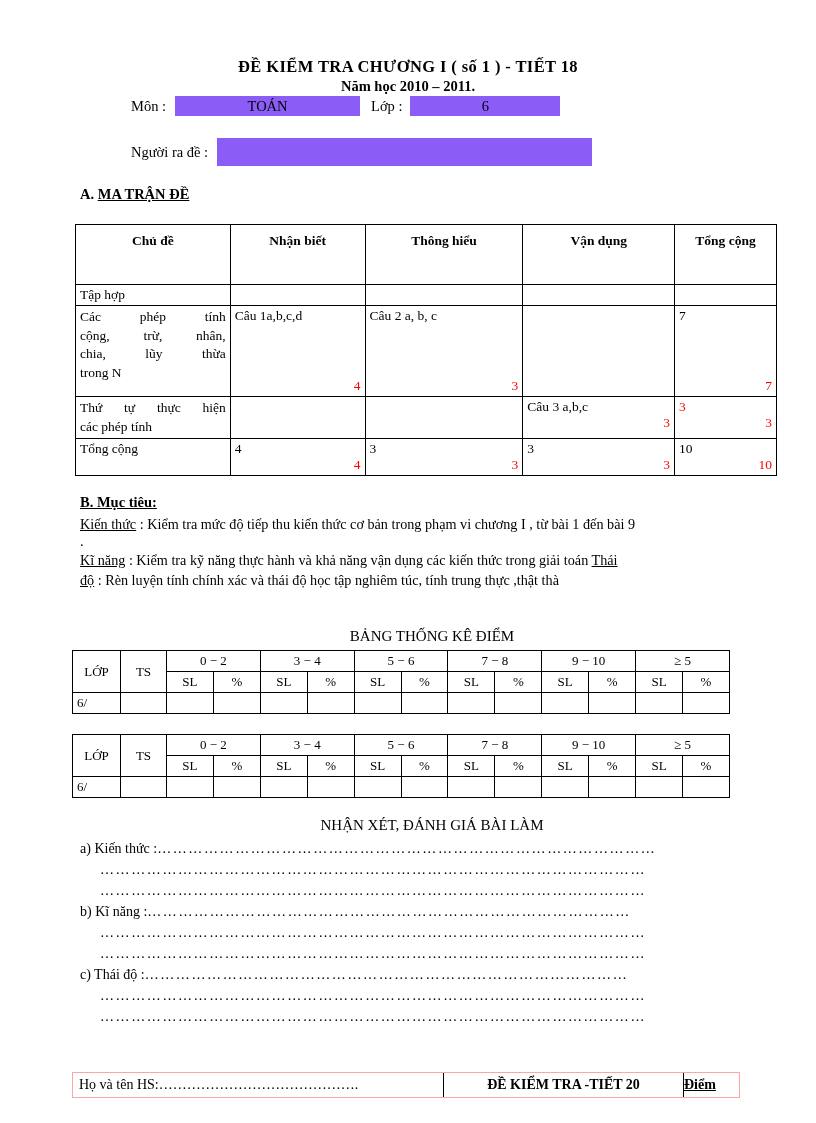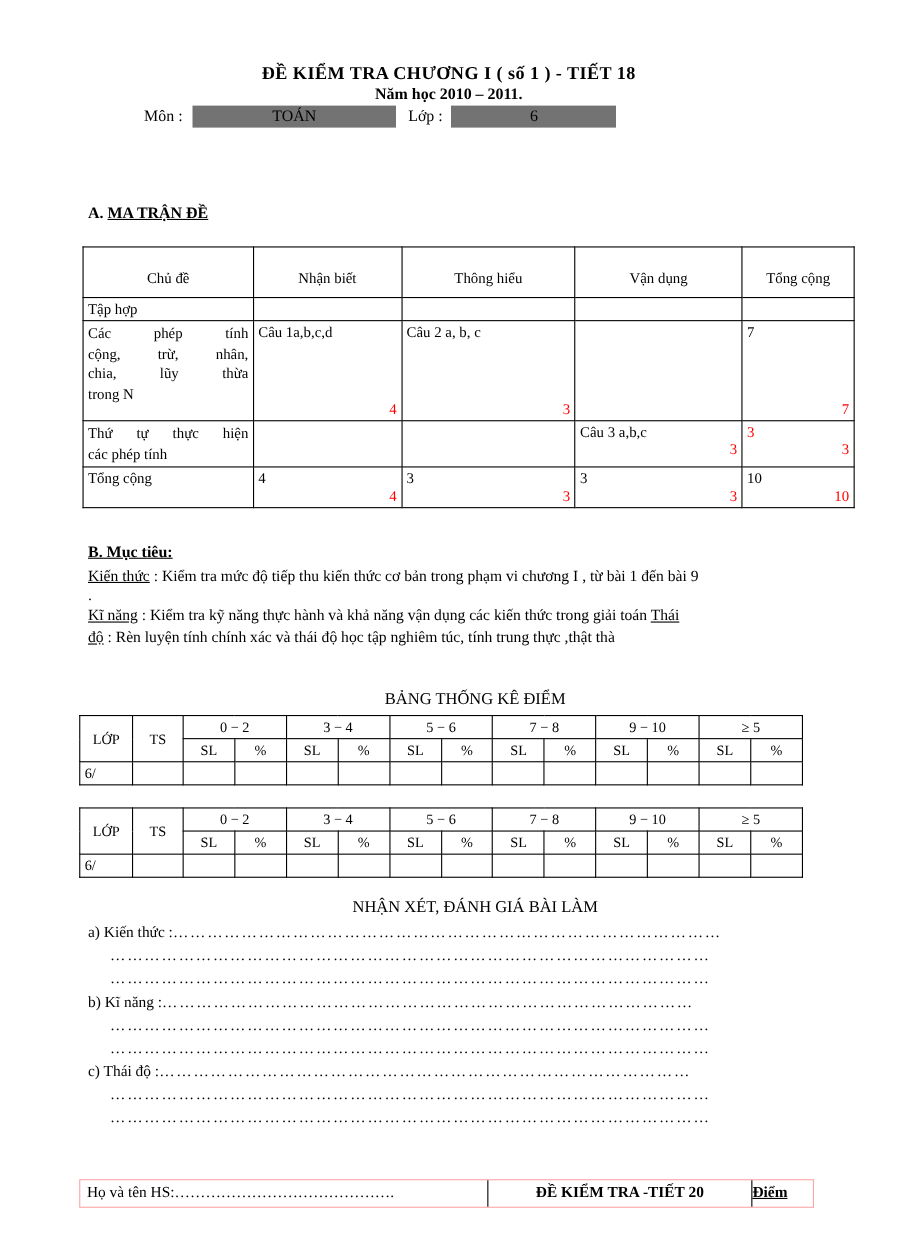--- a/index.html
+++ b/index.html
@@ -44,21 +44,21 @@
     left: 131px;
     display: flex;
     align-items: center;
     font-size: 14.5px;
   }
   #row-mon { top: 96px; }
   #row-nguoi { top: 138px; }
 
   .field-label { white-space: pre; }
   .hl {
-    background: #737373;
+    background: #8b5cf6;
     display: inline-block;
     text-align: center;
     font-size: 14.5px;
     line-height: 20px;
     height: 20px;
   }
   .hl-subject { width: 185px; margin-left: 9px; }
   .hl-class   { width: 150px; margin-left: 8px; }
   .hl-author  { width: 375px; margin-left: 9px; height: 28px; line-height: 28px; }
   .lbl-lop { margin-left: 11px; }
@@ -80,24 +80,24 @@
     border-collapse: collapse;
     font-size: 13.5px;
   }
   table.matrix td, table.matrix th {
     border: 1px solid #000;
     vertical-align: top;
     padding: 2px 4px;
   }
   table.matrix th {
     text-align: center;
-    font-weight: normal;
-    height: 46px;
+    font-weight: bold;
+    height: 60px;
     vertical-align: top;
-    padding-top: 20px;
+    padding-top: 8px;
   }
   .c-topic { width: 155px; }
   .c-nb    { width: 135px; }
   .c-th    { width: 158px; }
   .c-vd    { width: 152px; }
   .c-tc    { width: 102px; }
   .topic-justify {
     text-align: justify;
     text-align-last: justify;
     line-height: 18.5px;
@@ -213,20 +213,24 @@
   <div class="doc-title">ĐỀ KIỂM TRA  CHƯƠNG I ( số 1 ) - TIẾT  18</div>
   <div class="doc-subtitle">Năm học 2010 – 2011.</div>
 
   <div class="field-row" id="row-mon">
     <span class="field-label">Môn :</span>
     <span class="hl hl-subject">TOÁN</span>
     <span class="field-label lbl-lop">Lớp :</span>
     <span class="hl hl-class">6</span>
   </div>
 
+  <div class="field-row" id="row-nguoi">
+    <span class="field-label">Người ra đề :</span>
+    <span class="hl hl-author"></span>
+  </div>
 
   <div class="sec-a">
     <span>A. </span><span class="ul">MA TRẬN  ĐỀ</span>
   </div>
 
   <table class="matrix">
     <thead>
       <tr>
         <th class="c-topic">Chủ đề</th>
         <th class="c-nb">Nhận biết</th>

